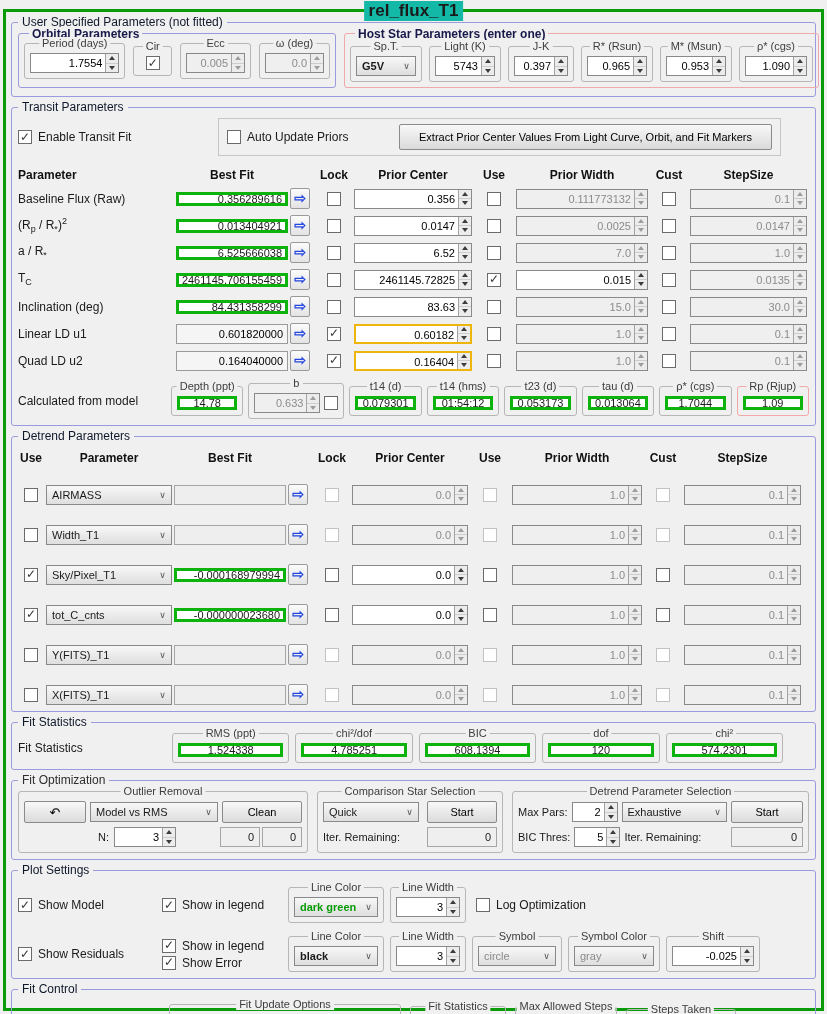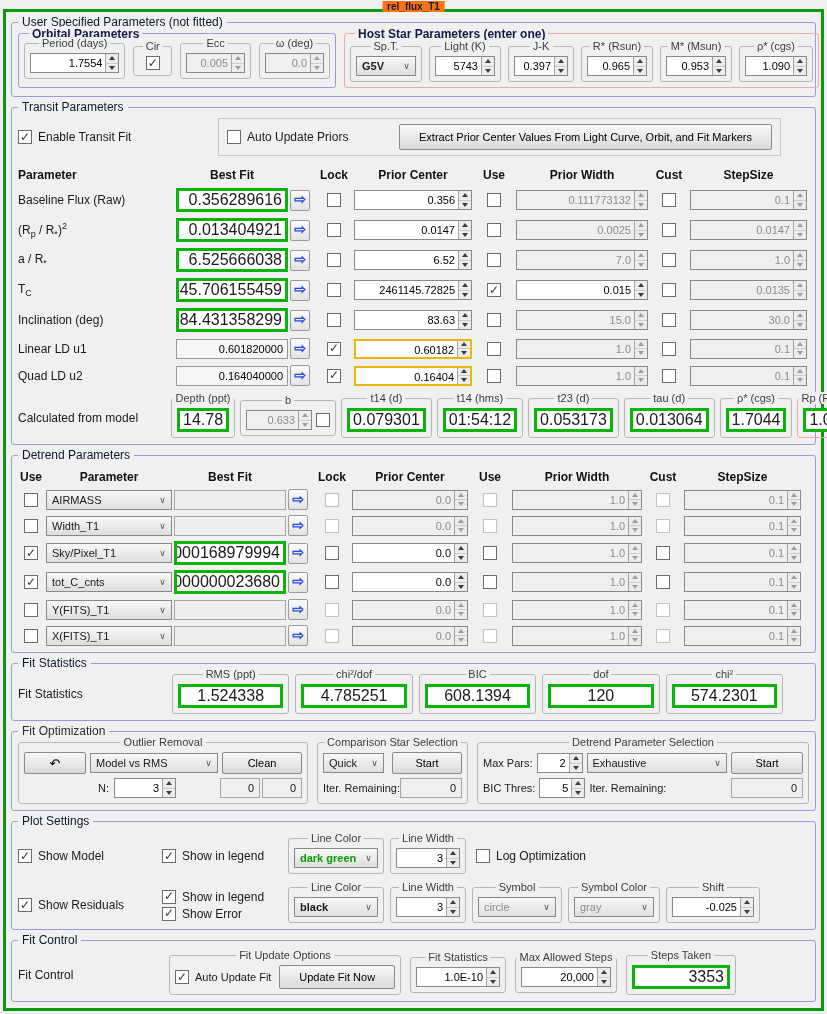--- a/index.html
+++ b/index.html
@@ -1,19 +1,19 @@
 <!DOCTYPE html>
 <html><head>
 <meta charset="utf-8">
 <style>
 *{box-sizing:border-box;margin:0;padding:0}
 html,body{width:827px;height:1014px}
 body{position:relative;background:#f0f0f0;font-family:"Liberation Sans",sans-serif;font-size:12px;color:#1a1a1a;overflow:hidden}
 .outer{position:absolute;left:3px;right:3px;top:9px;bottom:3px;border:3px solid #0a9b0a}
-.wt{position:absolute;top:-11px;left:50%;transform:translateX(-50%);background:#f97316;padding:0 5px;font-weight:700;font-size:10px;white-space:nowrap}
+.wt{position:absolute;top:-11px;left:50%;transform:translateX(-50%);background:#14b8a6;padding:0 5px;font-weight:700;font-size:17px;white-space:nowrap}
 .sect{position:relative;border:1px solid #9a9ade;border-radius:3px;margin:10px 5px 0;padding:10px 6px 6px}
 .sect>.st{position:absolute;top:-8px;left:6px;background:#f0f0f0;padding:0 4px;font-weight:400;font-size:12px;color:#0f172a;white-space:nowrap}
 .sect>.st.pl{font-weight:400;color:#2e2e2e}
 .grp{position:relative;border:1px solid #b6b6b6;border-radius:3px;padding:9px 5px 5px}
 .grp>.gt{position:absolute;top:-7px;left:50%;transform:translateX(-50%);background:#f0f0f0;padding:0 3px;font-size:11px;color:#3d3d3d;white-space:nowrap}
 .grp>.gt.b{font-weight:700;font-size:12px;color:#18184a;left:10px;transform:none}
 .grp.blue{border-color:#9a9ade}
 .grp.pink{border-color:#f0a8a8}
 .row{display:flex;align-items:center}
 .f{height:20px;border:1px solid #898989;background:#fff;display:flex;align-items:stretch;font-size:11px;color:#000}
@@ -21,21 +21,21 @@
 .f.dis{background:#efefef;color:#8b8b8b}
 .f.yel{border:2px solid #eeb60c}
 .spin{width:13px;display:flex;flex-direction:column;border-left:1px solid #a3a3a3;flex:none}
 .spin i{flex:1;background:#ececec;display:flex;align-items:center;justify-content:center}
 .spin i+i{border-top:1px solid #cdcdcd}
 .spin i::before{content:"";border-left:3px solid transparent;border-right:3px solid transparent}
 .spin .u::before{border-bottom:4px solid #3c3c3c}
 .spin .d::before{border-top:4px solid #3c3c3c}
 .dis>.spin .u::before{border-bottom-color:#9d9d9d}
 .dis>.spin .d::before{border-top-color:#9d9d9d}
-.gb{height:24px;border:3px solid #0cb30c;background:#fff;display:flex;align-items:center;justify-content:flex-end;padding:4px 3px;font-size:16px;white-space:nowrap;overflow:hidden}
+.gb{height:14px;border:3px solid #0cb30c;background:#fff;display:flex;align-items:center;justify-content:flex-end;padding:4px 3px;font-size:11px;white-space:nowrap;overflow:hidden}
 .gb.c{justify-content:center}
 .ebox{height:20px;border:1px solid #a6a6a6;background:#eeeeee}
 .lbox{height:20px;border:1px solid #9a9a9a;background:#f5f5f5;display:flex;align-items:center;justify-content:flex-end;padding:0 4px;font-size:11px;color:#000}
 .box{height:20px;border:1px solid #a5a5a5;background:#efefef;display:flex;align-items:center;justify-content:flex-end;padding:0 5px;font-size:11px}
 .cb{width:14px;height:14px;border:1px solid #6b6b6b;background:#fff;display:inline-flex;align-items:center;justify-content:center;flex:none}
 .cb.on::before{content:"✓";font-size:12px;color:#3a3a3a;line-height:1;margin-top:-1px}
 .cb.dim{border-color:#c2c2c2}
 .cbl{display:flex;align-items:center;gap:6px;font-size:12px;white-space:nowrap}
 .combo{height:20px;border:1px solid #898989;background:linear-gradient(#f8f8f8,#dedede);display:flex;align-items:center;font-size:11px;padding-left:5px;white-space:nowrap}
 .combo .cv{flex:1;overflow:hidden}
@@ -48,21 +48,21 @@
 .abtn span{color:#2447e0;font-size:14px;font-weight:700;line-height:1;margin-top:-2px}
 .tgrid{display:grid;grid-template-columns:156px 112px 24px 36px 118px 40px 132px 38px 117px;column-gap:2px;align-items:center}
 .dgrid{display:grid;grid-template-columns:26px 126px 112px 24px 36px 116px 40px 130px 38px 117px;column-gap:2px;align-items:center}
 .th{font-weight:700;font-size:12px;text-align:center;color:#111}
 .th.l{text-align:left}
 .ctr{display:flex;justify-content:center}
 .plabel{font-size:12px;white-space:nowrap}
 .plabel sub{font-size:9px}
 .plabel sup{font-size:9px}
 .trow{margin-top:6px}
-.drow{margin-top:5px}
+.drow{margin-top:19px}
 .lab{font-size:11px;white-space:nowrap}
 .lab12{font-size:12px;white-space:nowrap}
 </style>
 </head>
 <body>
 
 <div class="outer">
   <span class="wt">rel_flux_T1</span>
 
   <div class="sect" style="padding-bottom:8px">
@@ -888,21 +888,21 @@
               </span>
             </div>
           <div class="box" style="width:40px;margin-left:auto">
               <span>0</span>
             </div>
           <div class="box" style="width:40px;margin-left:2px">
               <span>0</span>
             </div>
         </div>
       </div>
-      <div class="grp" style="width:151px;flex:none">
+      <div class="grp" style="width:186px;flex:none">
         <span class="gt">Comparison Star Selection</span>
         <div class="row" style="gap:8px">
           <div class="combo" style="flex:1">
               <span class="cv">Quick</span>
               <span class="ch">∨</span>
             </div>
           <button class="btn" style="width:70px">Start</button>
         </div>
         <div class="row" style="margin-top:4px">
           <span class="lab">Iter. Remaining:</span>

